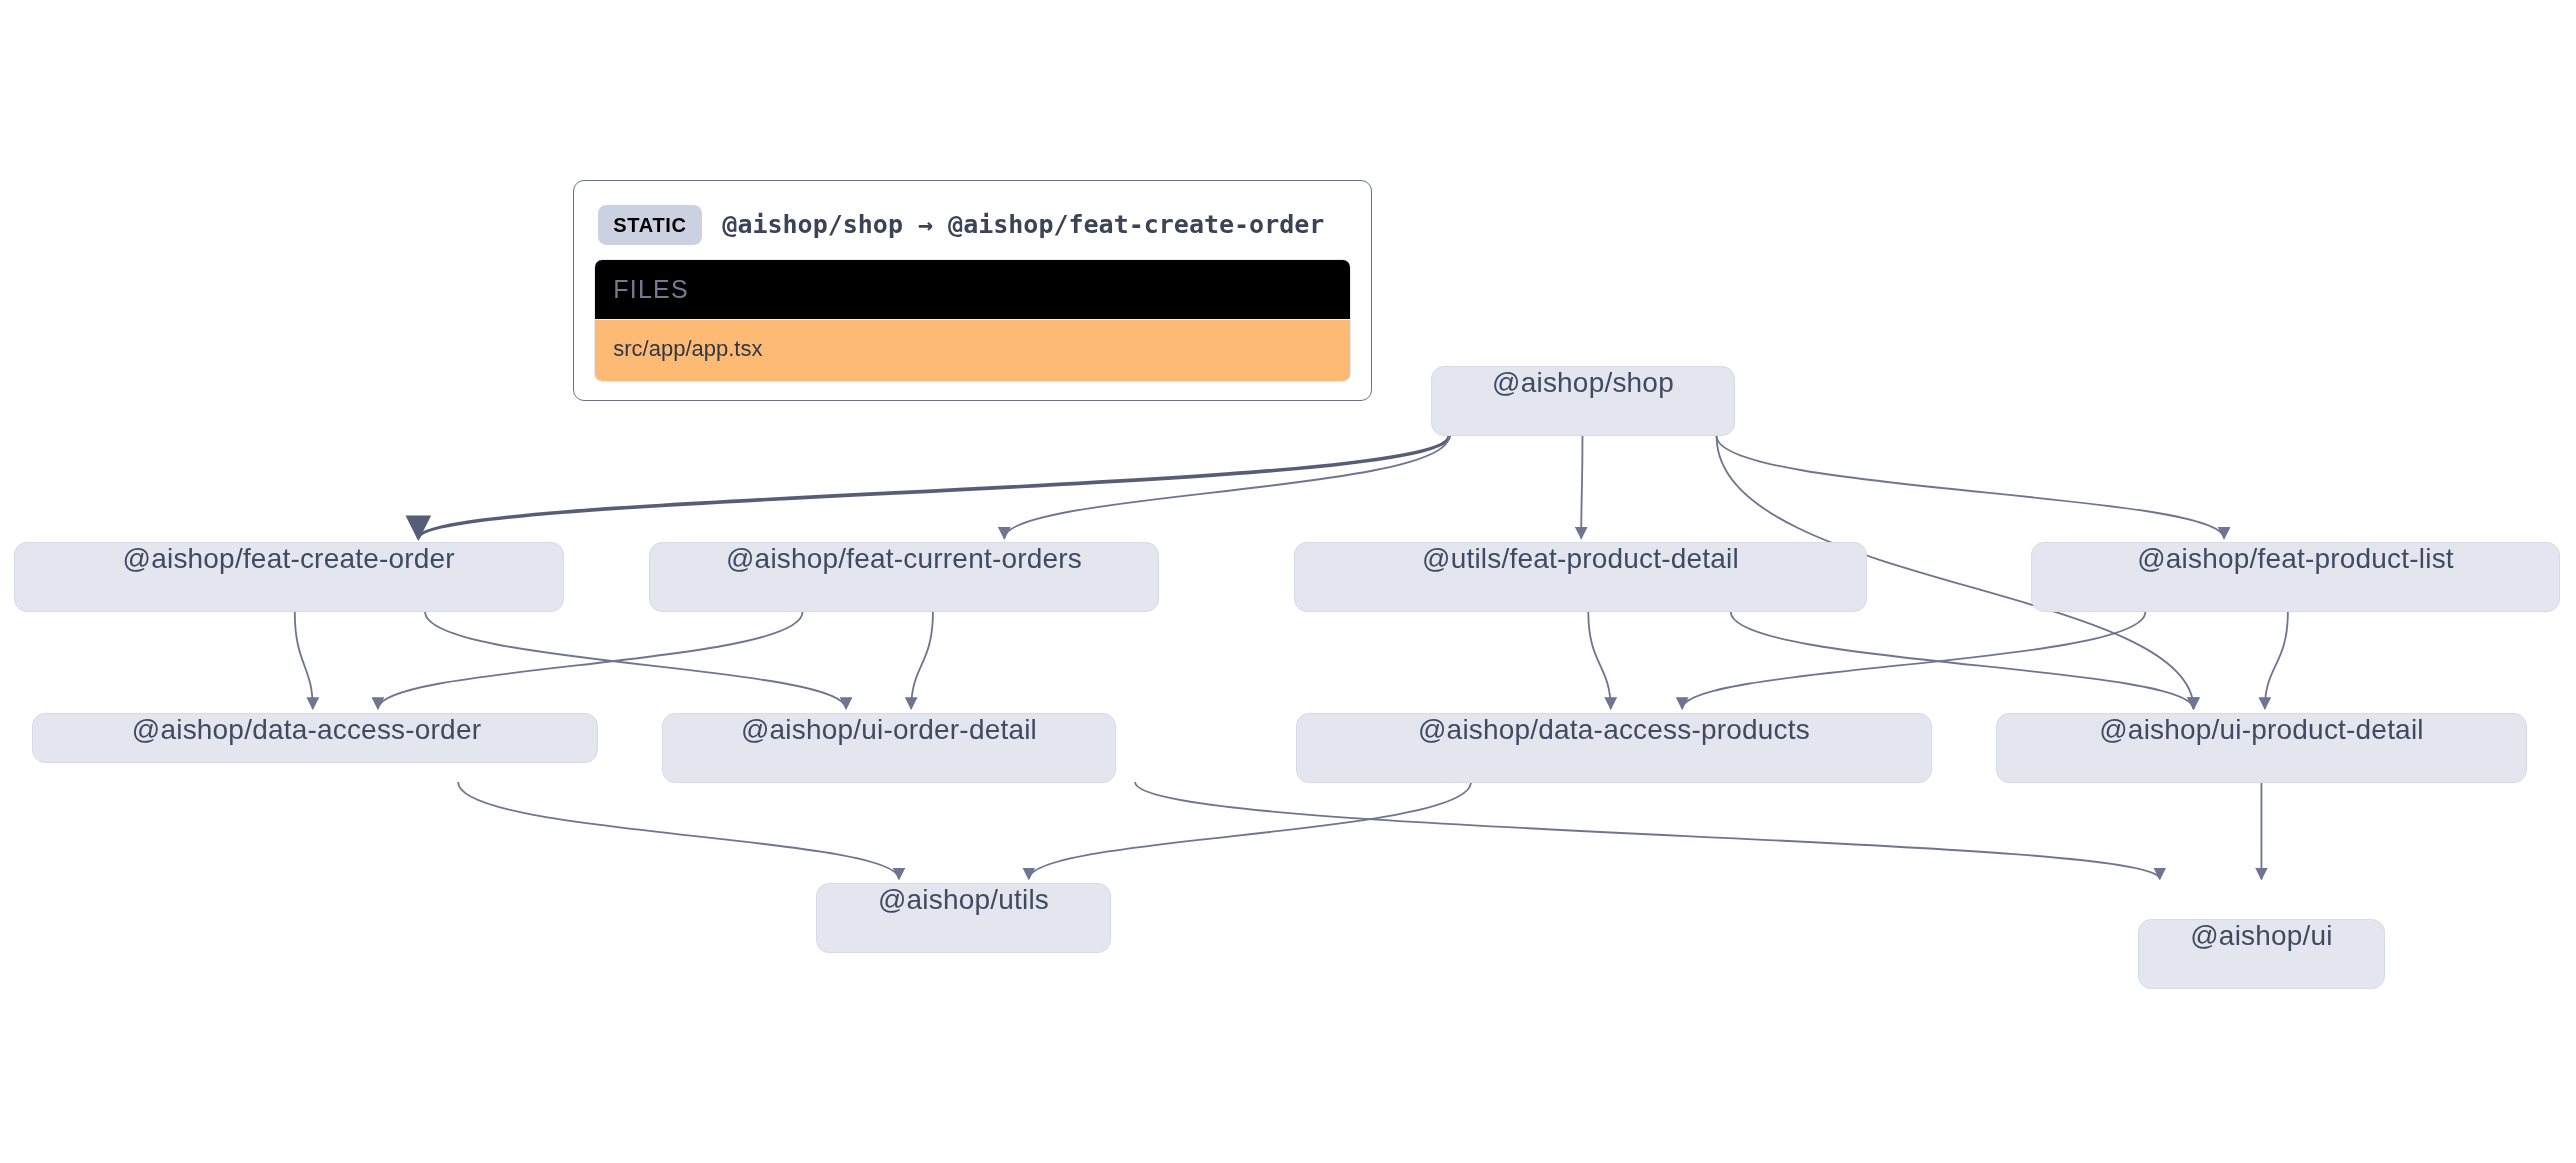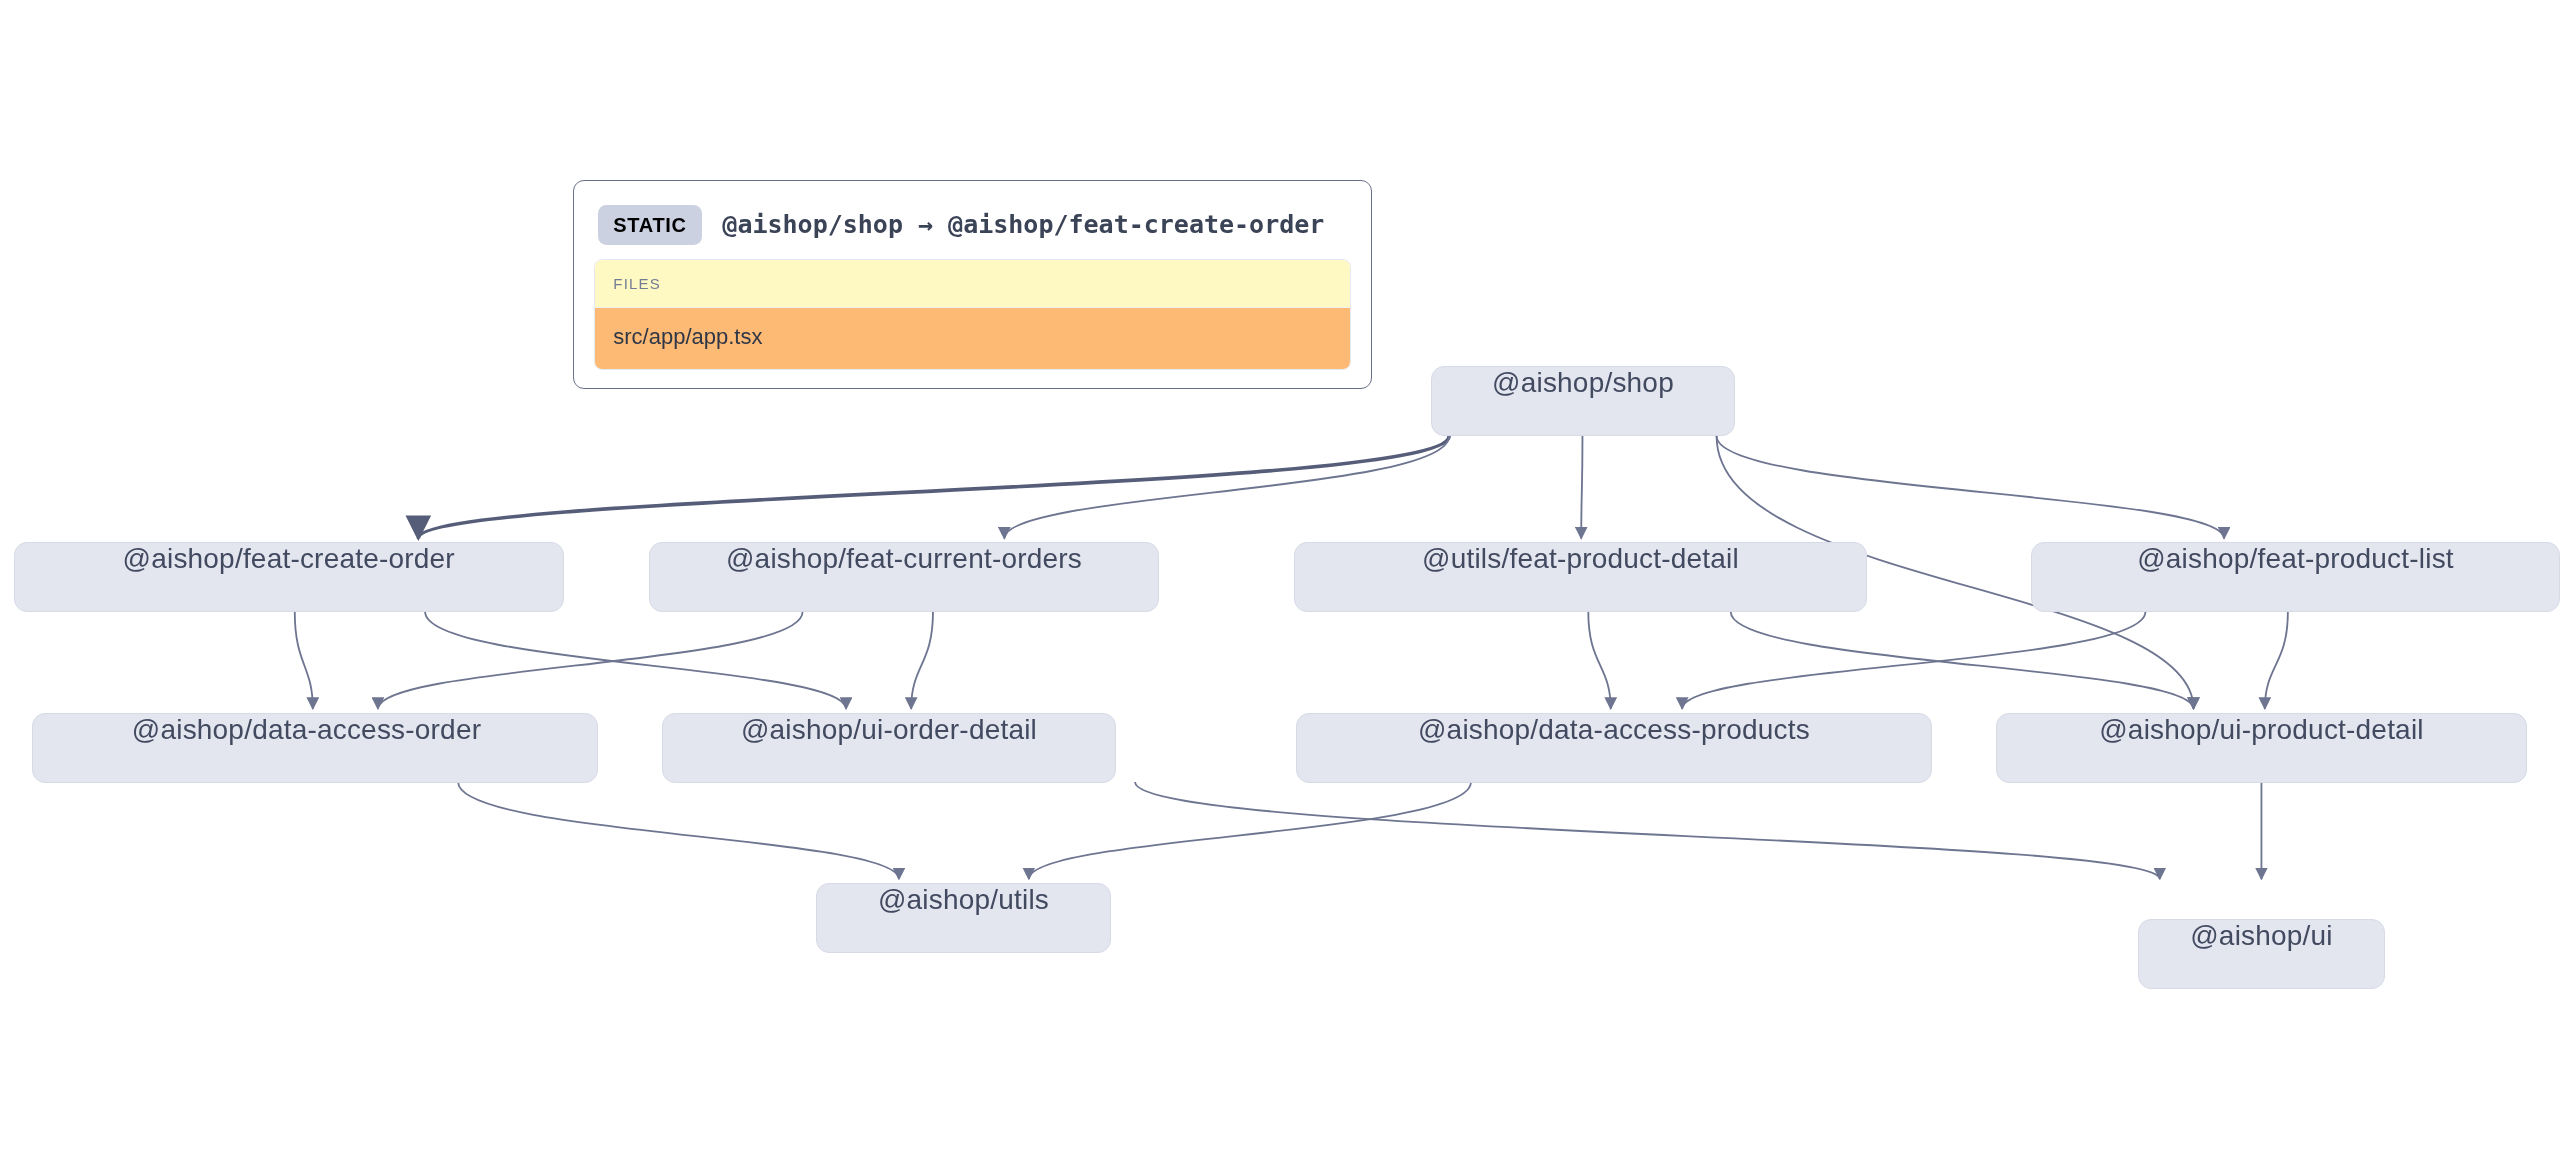--- a/index.html
+++ b/index.html
@@ -84,24 +84,24 @@
     white-space: nowrap;
     font-weight: bold;
   }
   #files-panel {
     border: 0.9px solid #e7e9f1;
     border-radius: 8.2px;
     overflow: hidden;
     background: #ffffff;
   }
   #files-header {
-    background: #fef9c3;
+    background: #000000;
     border-bottom: 0.9px solid #edeff5;
     color: #747c95;
-    font-size: 15px;
+    font-size: 25px;
     letter-spacing: 1.2px;
     padding: 14.7px 18.3px;
   }
   .file-row {
     color: #2f3646;
     font-size: 22px;
     padding: 16.5px 18.3px 18.3px 18.3px;
     background: #fdba74;
   }
 </style>
@@ -149,21 +149,21 @@
       </div>
       <div class="node" style="left: 649px; top: 542px; width: 510px; height: 70px;">
         <span>@aishop/feat-current-orders</span>
       </div>
       <div class="node" style="left: 1294px; top: 542px; width: 573px; height: 70px;">
         <span>@utils/feat-product-detail</span>
       </div>
       <div class="node" style="left: 2031px; top: 542px; width: 529px; height: 70px;">
         <span>@aishop/feat-product-list</span>
       </div>
-      <div class="node" style="left: 32px; top: 713px; width: 566px; height: 70px; padding-left: 7px;">
+      <div class="node" style="left: 32px; top: 713px; width: 566px; height: 50px; padding-left: 7px;">
         <span>@aishop/data-access-order</span>
       </div>
       <div class="node" style="left: 662px; top: 713px; width: 454px; height: 70px;">
         <span>@aishop/ui-order-detail</span>
       </div>
       <div class="node" style="left: 1296px; top: 713px; width: 636px; height: 70px;">
         <span>@aishop/data-access-products</span>
       </div>
       <div class="node" style="left: 1996px; top: 713px; width: 531px; height: 70px;">
         <span>@aishop/ui-product-detail</span>

